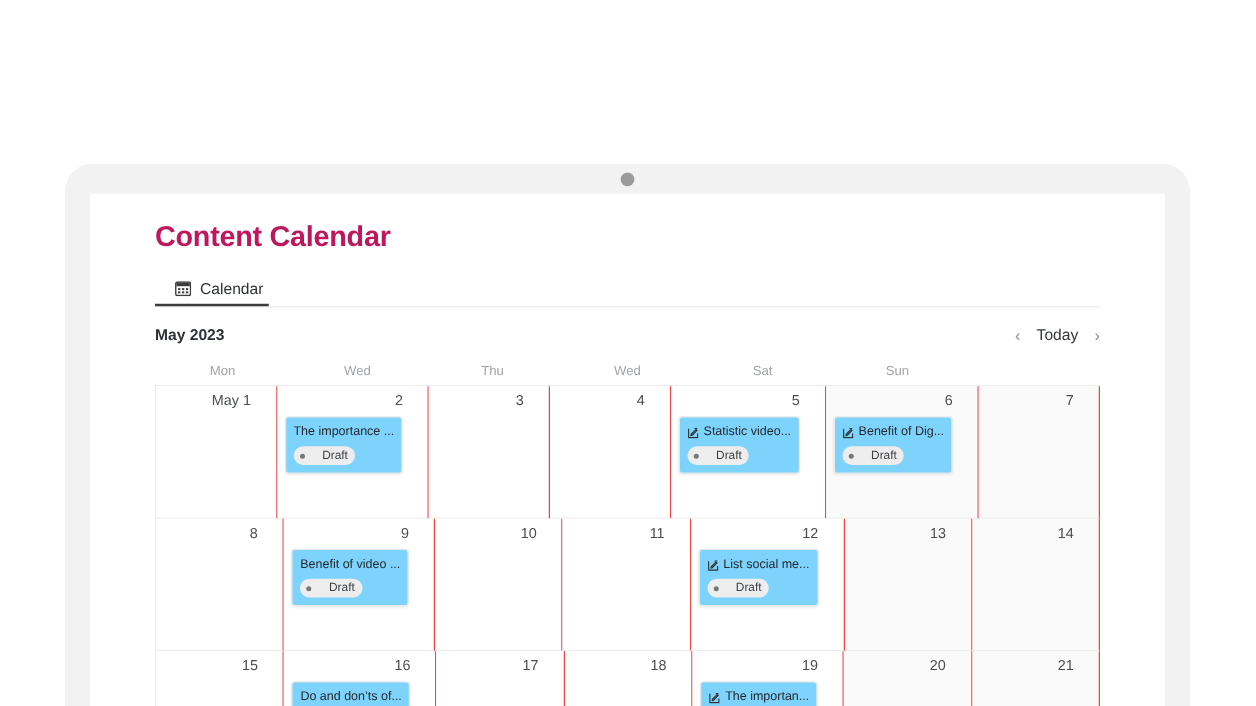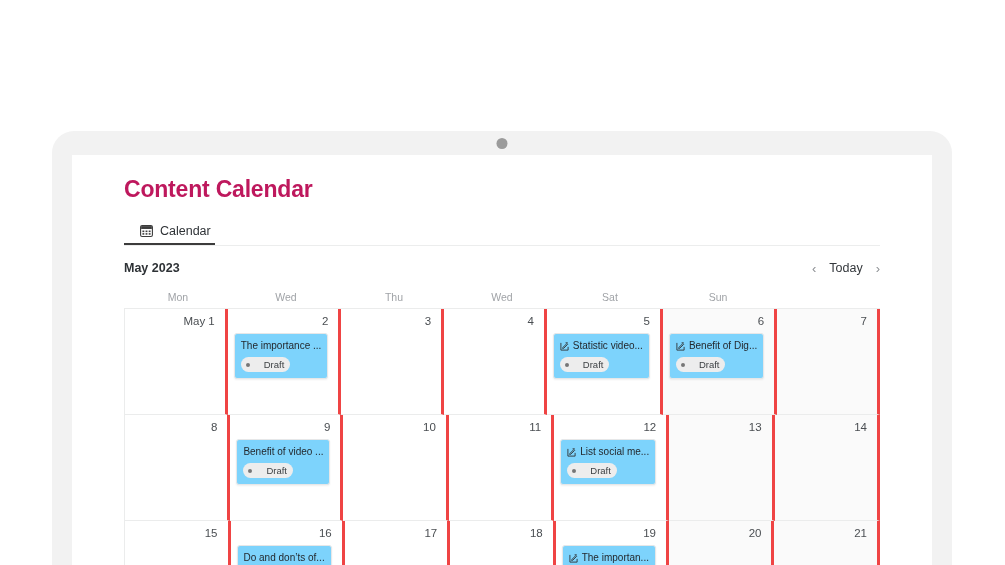--- a/index.html
+++ b/index.html
@@ -149,24 +149,24 @@
   #cal-grid {
     border-top: 1px solid #ebecec;
     border-left: 1px solid #ebecec;
   }
   .week-row {
     display: grid;
     grid-template-columns: repeat(7, 1fr);
   }
   .day-cell {
     height: 106px;
-    border-right: 3px solid #ef4444;
+    border-right: 1px solid #ef4444;
     border-bottom: 1px solid #ebecec;
     box-sizing: border-box;
-    padding: 5px 10px 0 6px;
+    padding: 5px 20px 0 6px;
     position: relative;
     background: #ffffff;
   }
   .day-cell.weekend {
     background: #fafafa;
   }
   .day-num {
     text-align: right;
     font-size: 11.5px;
     color: #4a4e52;

